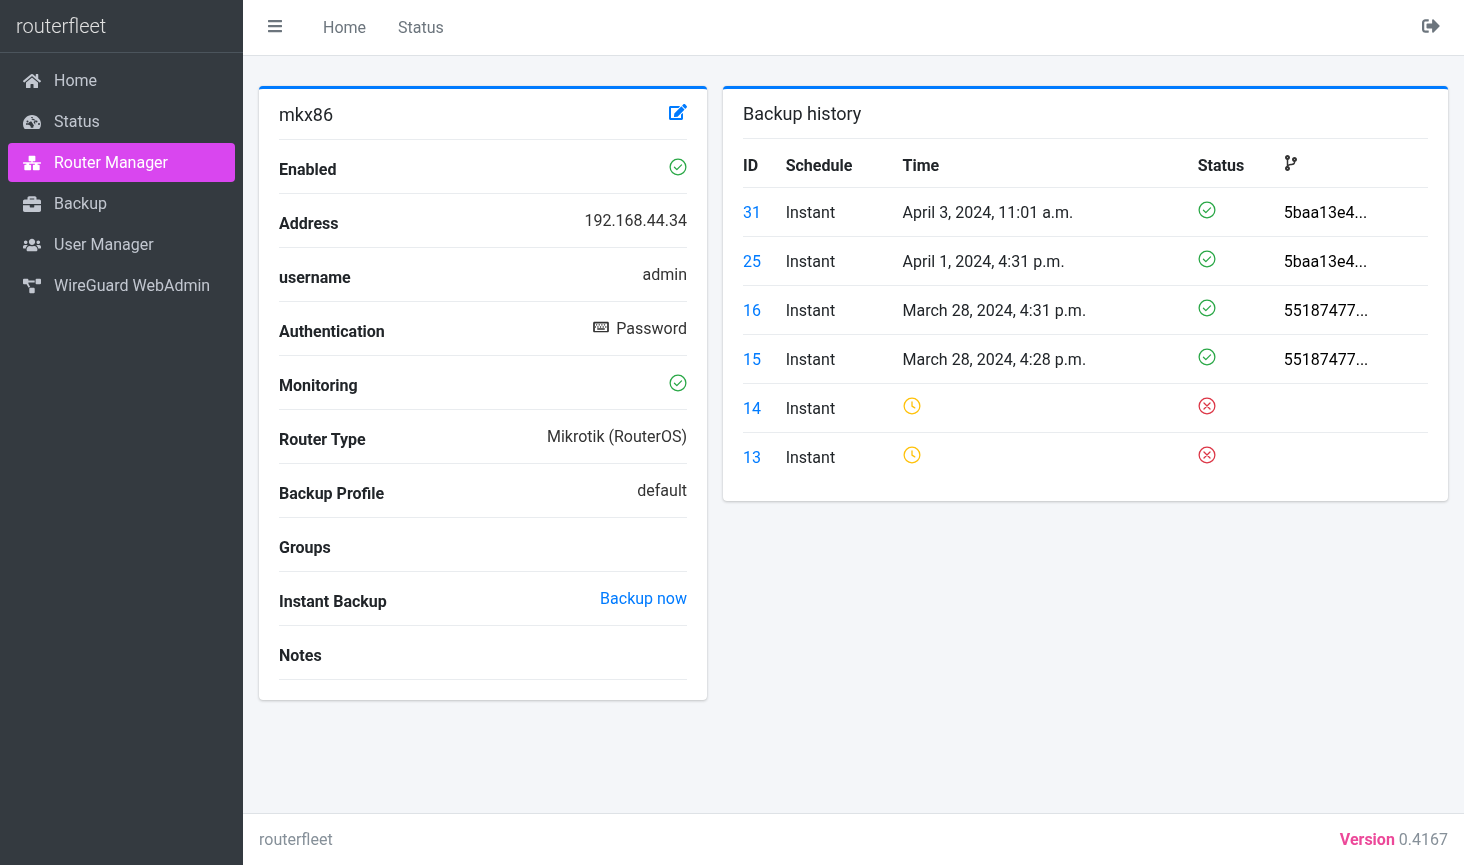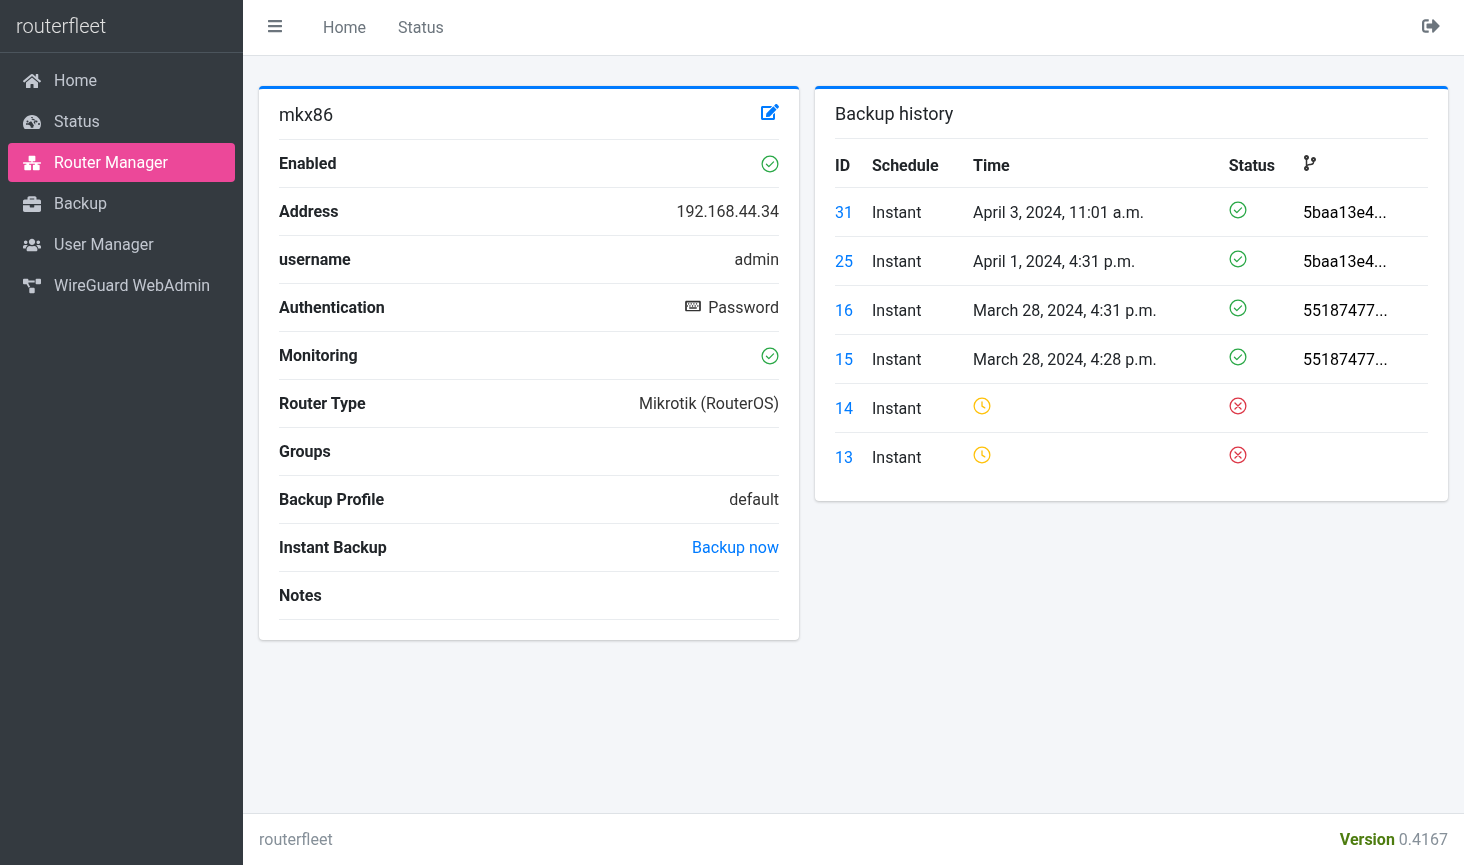--- a/index.html
+++ b/index.html
@@ -2,59 +2,59 @@
 <html><head>
   <meta charset="utf-8">
   <style>
     * { box-sizing: border-box; margin: 0; padding: 0; }
     body { font-family: -apple-system, BlinkMacSystemFont, "Segoe UI", Roboto, "Helvetica Neue", Arial, sans-serif; background: #f4f6f9; color: #212529; font-size: 16px; }
     .wrapper { display: flex; min-height: 100vh; }
     .sidebar { width: 243px; background: #343a40; color: #c2c7d0; flex-shrink: 0; display: flex; flex-direction: column; }
     .brand { padding: 14px 16px; font-size: 20px; color: #e0e0e0; border-bottom: 1px solid #4b545c; font-weight: 300; }
     .nav { padding: 8px; }
     .nav-item { display: flex; align-items: center; padding: 10px 12px; border-radius: 4px; cursor: pointer; color: #c2c7d0; margin-bottom: 2px; }
-    .nav-item.active { background: #ec4899; color: #fff; }
+    .nav-item.active { background: #d946ef; color: #fff; }
     .nav-icon { width: 24px; margin-right: 10px; display: flex; align-items: center; justify-content: center; }
     .nav-icon svg { width: 18px; height: 18px; fill: currentColor; }
     .main { flex: 1; display: flex; flex-direction: column; background: #f4f6f9; }
     .topbar { background: #fff; border-bottom: 1px solid #dee2e6; display: flex; align-items: center; padding: 0 16px; height: 56px; }
     .hamburger { cursor: pointer; padding: 8px; color: #6c757d; }
     .hamburger svg { width: 16px; height: 16px; fill: currentColor; }
     .topnav { display: flex; margin-left: 16px; }
     .topnav-item { padding: 8px 16px; color: #6c757d; cursor: pointer; }
     .logout { margin-left: auto; padding: 8px; color: #6c757d; cursor: pointer; }
     .logout svg { width: 18px; height: 18px; fill: currentColor; }
     .content { flex: 1; padding: 30px 16px 16px; display: flex; gap: 16px; align-items: flex-start; }
     .card { background: #fff; border-radius: 4px; box-shadow: 0 0 1px rgba(0,0,0,.125), 0 1px 3px rgba(0,0,0,.2); border-top: 3px solid #007bff; }
-    .card.left { width: 540px; }
+    .card.left { width: 448px; }
     .card.right { flex: 1; }
     .card-header { padding: 14px 20px; display: flex; align-items: center; justify-content: space-between; }
     .card-title { font-size: 18px; font-weight: 400; }
     .edit-btn { color: #007bff; cursor: pointer; }
     .edit-btn svg { width: 18px; height: 18px; fill: currentColor; }
     .card-body { padding: 0 20px 20px; }
     .detail-row { display: flex; justify-content: space-between; align-items: center; padding: 14px 0; border-top: 1px solid #e9ecef; }
-    .detail-label { font-weight: 700; color: #212529; }
+    .detail-label { font-weight: 700; color: #212529; margin-top: 6px; }
     .detail-value { color: #333; display: flex; align-items: center; gap: 6px; }
     .check-icon { color: #28a745; }
     .check-icon svg, .status-ico svg { width: 18px; height: 18px; }
     .link { color: #007bff; cursor: pointer; }
     .kbd-icon svg { width: 18px; height: 14px; fill: #333; }
     table { width: 100%; border-collapse: collapse; }
     th { text-align: left; padding: 16px 10px 12px 0; font-weight: 700; border-top: 1px solid #e9ecef;}
     td { padding: 13px 10px 13px 0; border-top: 1px solid #e9ecef; }
     .id-link { color: #007bff; cursor: pointer; }
     .hash-link { color: #000000; cursor: pointer; white-space: nowrap; }
     .status-ico { display: inline-flex; }
     .status-success { color: #28a745; }
     .status-pending { color: #ffc107; }
     .status-error { color: #dc3545; }
     .git-icon svg { width: 14px; height: 16px; fill: #333; }
     .footer { background: #fff; border-top: 1px solid #dee2e6; padding: 16px; display: flex; justify-content: space-between; color: #869099; }
-    .footer .version b { color: #4d7c0f; font-weight:700; }
+    .footer .version b { color: #ec4899; font-weight:700; }
   </style>
 </head>
 <body>
 
 <div class="wrapper">
   <aside class="sidebar">
     <div class="brand">routerfleet</div>
     <nav class="nav">
       <div class="nav-item">
         <span class="nav-icon">
@@ -163,25 +163,25 @@
                   <circle cx="256" cy="256" r="224"></circle>
                   <path d="M155 263l68 68 134-134" stroke-linecap="round" stroke-linejoin="round"></path>
                 </svg>
               </span>
           </div>
           <div class="detail-row">
             <span class="detail-label">Router Type</span>
             <span class="detail-value">Mikrotik (RouterOS)</span>
           </div>
           <div class="detail-row">
-            <span class="detail-label">Groups</span>
-          </div>
-          <div class="detail-row">
             <span class="detail-label">Backup Profile</span>
             <span class="detail-value">default</span>
+          </div>
+          <div class="detail-row">
+            <span class="detail-label">Groups</span>
           </div>
           <div class="detail-row">
             <span class="detail-label">Instant Backup</span>
             <span class="detail-value link">Backup now</span>
           </div>
           <div class="detail-row" style="border-bottom:1px solid #e9ecef">
             <span class="detail-label">Notes</span>
           </div>
         </div>
       </div>

